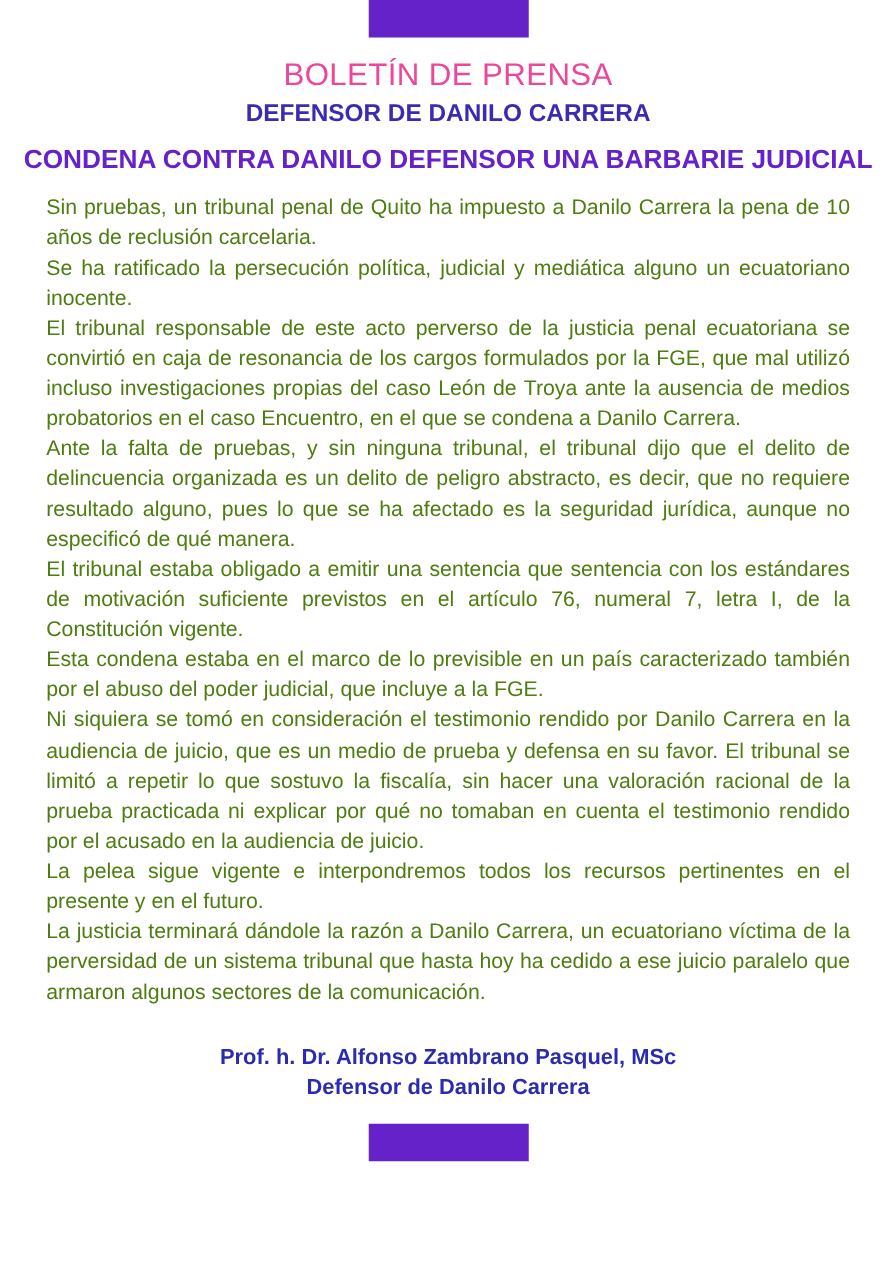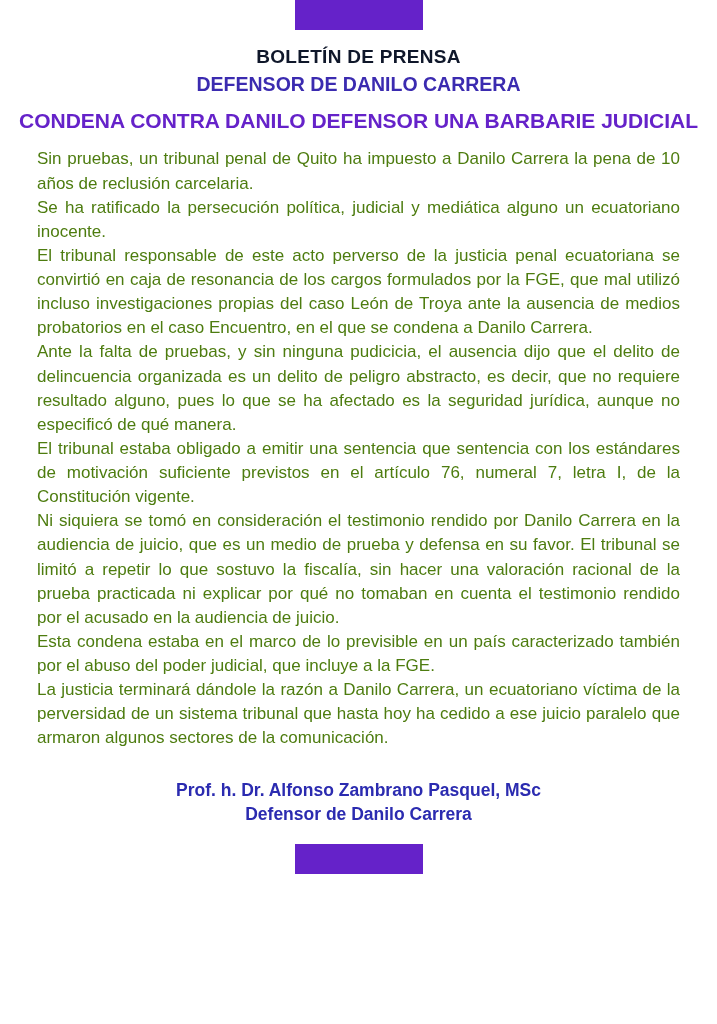--- a/index.html
+++ b/index.html
@@ -46,24 +46,24 @@
     justify-content: center;
     padding-top: 18px;
     padding-bottom: 0px;
   }
   .header {
     width: 717px;
     text-align: center;
     margin-top: 16px;
   }
   .title-main {
-    font-size: 19px;
-    font-weight: bold;
+    font-size: 25px;
+    font-weight: normal;
     letter-spacing: 0.3px;
-    color: #0f172a;
+    color: #ec4899;
     line-height: 1.15;
   }
   .title-sub {
     font-size: 19.5px;
     font-weight: bold;
     color: #3b2bb0;
     margin-top: 5px;
     line-height: 1.15;
   }
   .title-headline {
@@ -117,24 +117,25 @@
   <div class="header">
     <div class="title-main">BOLETÍN DE PRENSA</div>
     <div class="title-sub">DEFENSOR DE DANILO CARRERA</div>
     <div class="title-headline">CONDENA CONTRA DANILO DEFENSOR UNA BARBARIE JUDICIAL</div>
   </div>
 
   <div class="body-text">
     <p>Sin pruebas, un tribunal penal de Quito ha impuesto a Danilo Carrera la pena de 10 años de reclusión carcelaria.</p>
     <p>Se ha ratificado la persecución política, judicial y mediática alguno un ecuatoriano inocente.</p>
     <p>El tribunal responsable de este acto perverso de la justicia penal ecuatoriana se convirtió en caja de resonancia de los cargos formulados por la FGE, que mal utilizó incluso investigaciones propias del caso León de Troya ante la ausencia de medios probatorios en el caso Encuentro, en el que se condena a Danilo Carrera.</p>
-    <p>Ante la falta de pruebas, y sin ninguna pudicicia, el ausencia dijo que el delito de delincuencia organizada es un delito de peligro abstracto, es decir, que no requiere resultado alguno, pues lo que se ha afectado es la seguridad jurídica, aunque no especificó de qué manera.</p>
+    <p>Ante la falta de pruebas, y sin ninguna tribunal, el tribunal dijo que el delito de delincuencia organizada es un delito de peligro abstracto, es decir, que no requiere resultado alguno, pues lo que se ha afectado es la seguridad jurídica, aunque no especificó de qué manera.</p>
     <p>El tribunal estaba obligado a emitir una sentencia que sentencia con los estándares de motivación suficiente previstos en el artículo 76, numeral 7, letra I, de la Constitución vigente.</p>
+    <p>Esta condena estaba en el marco de lo previsible en un país caracterizado también por el abuso del poder judicial, que incluye a la FGE.</p>
     <p>Ni siquiera se tomó en consideración el testimonio rendido por Danilo Carrera en la audiencia de juicio, que es un medio de prueba y defensa en su favor. El tribunal se limitó a repetir lo que sostuvo la fiscalía, sin hacer una valoración racional de la prueba practicada ni explicar por qué no tomaban en cuenta el testimonio rendido por el acusado en la audiencia de juicio.</p>
-    <p>Esta condena estaba en el marco de lo previsible en un país caracterizado también por el abuso del poder judicial, que incluye a la FGE.</p>
+    <p>La pelea sigue vigente e interpondremos todos los recursos pertinentes en el presente y en el futuro.</p>
     <p>La justicia terminará dándole la razón a Danilo Carrera, un ecuatoriano víctima de la perversidad de un sistema tribunal que hasta hoy ha cedido a ese juicio paralelo que armaron algunos sectores de la comunicación.</p>
   </div>
 
   <div class="signature">
     <div class="sig-name">Prof. h. Dr. Alfonso Zambrano Pasquel, MSc</div>
     <div class="sig-role">Defensor de Danilo Carrera</div>
   </div>
 
   <div class="bar-wrap-bottom">
     <div class="bar bar-bottom"></div>

